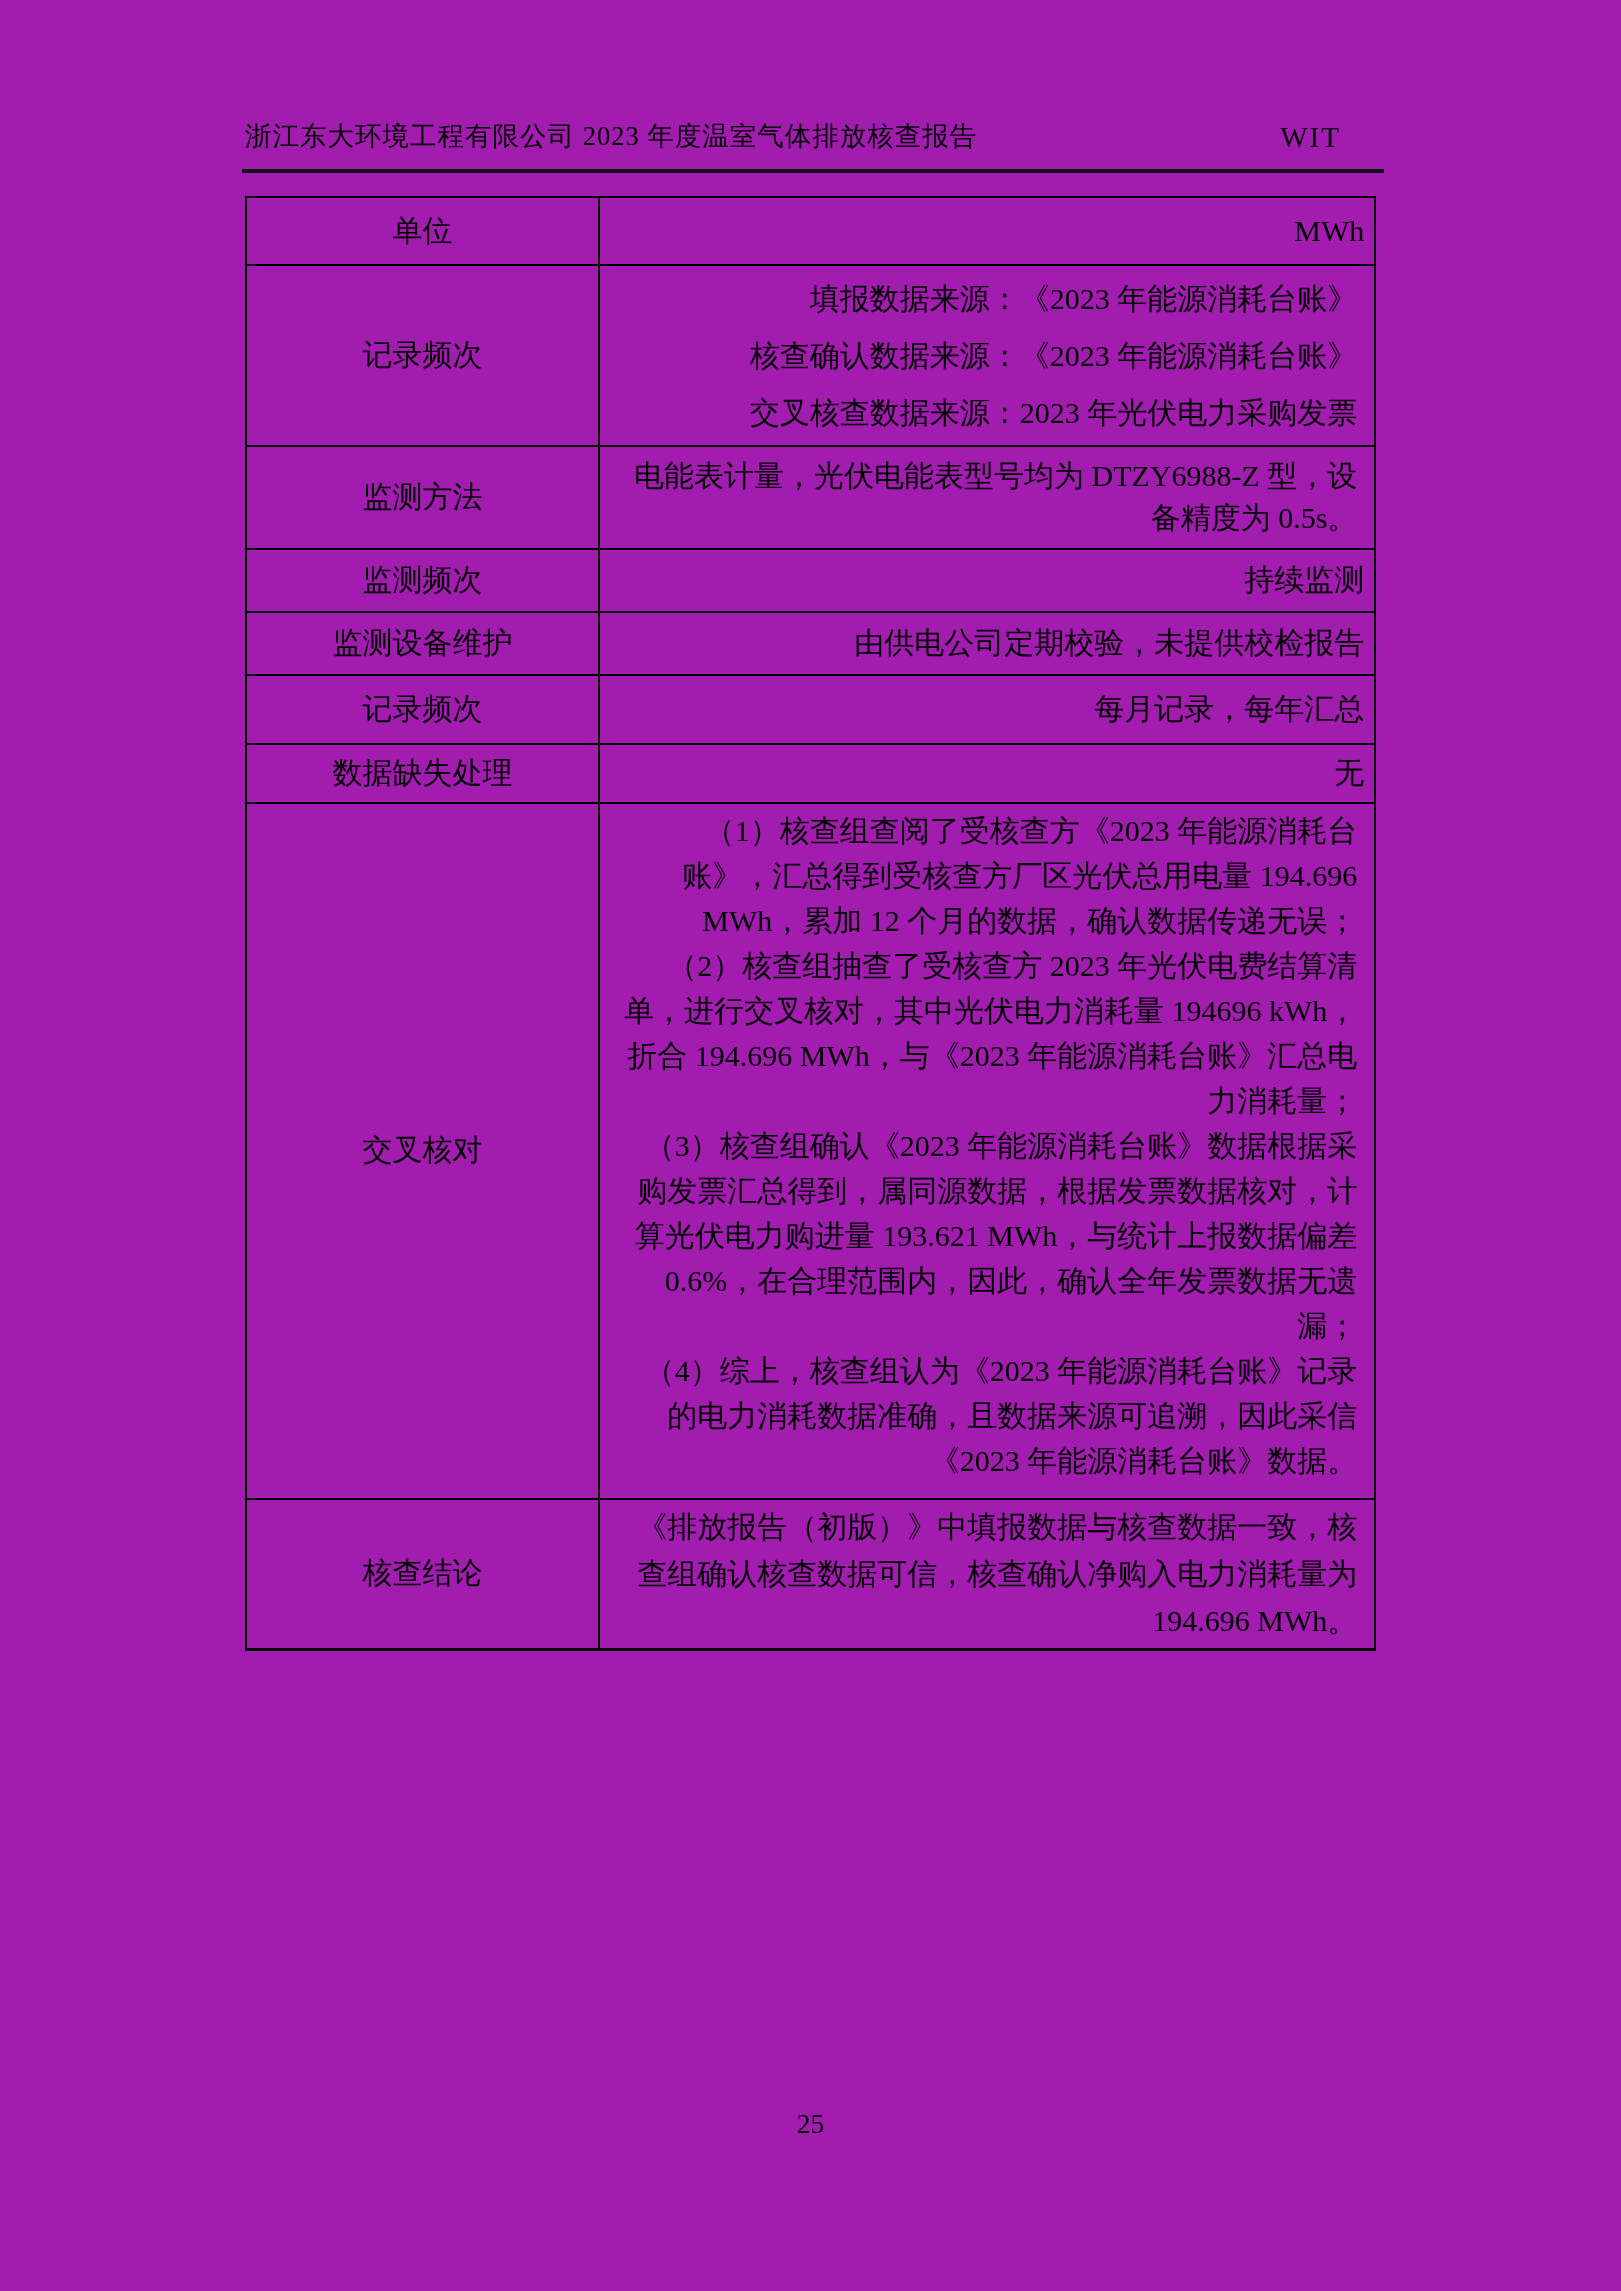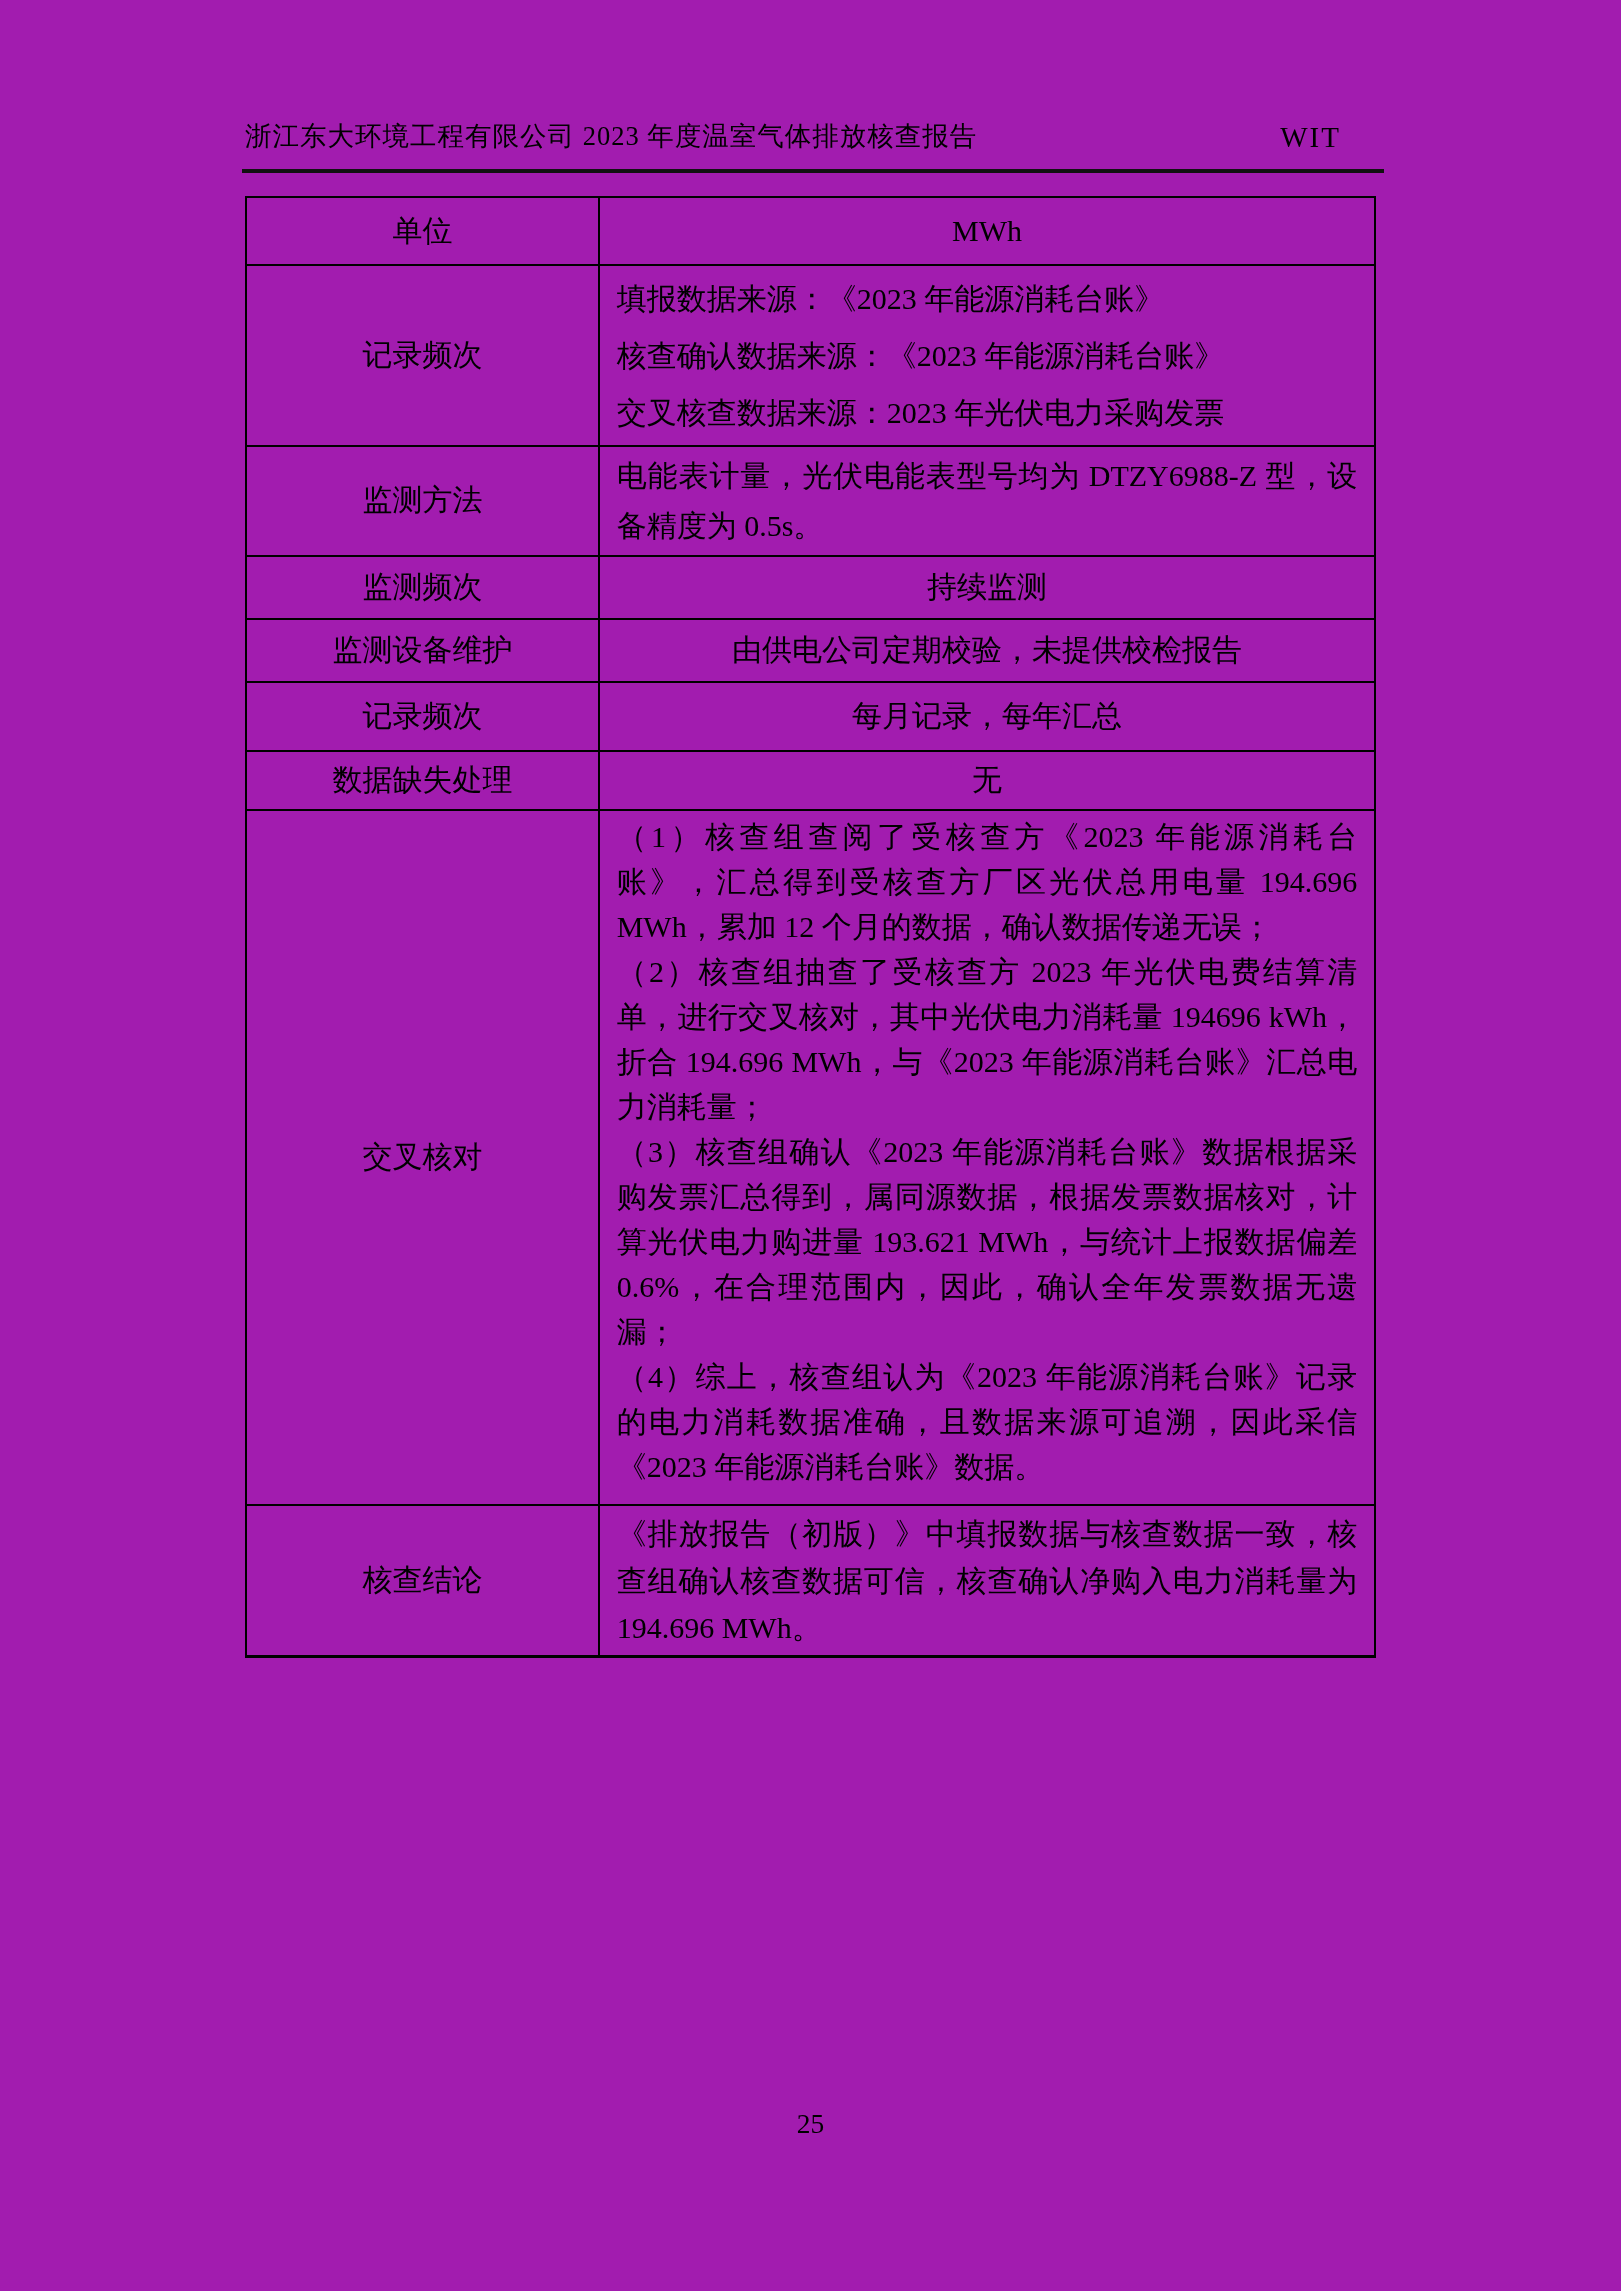--- a/index.html
+++ b/index.html
@@ -30,34 +30,34 @@
   }
   table.doc td{
     border:2px solid #000;
     font-size:30px;
     vertical-align:middle;
     overflow:hidden;
   }
   td.lbl{text-align:center;padding:0 5.9px;}
   td.ct{padding:3.9px 16.7px;}
   td.ct.center{text-align:center;padding:0 9.8px;}
-  td.ct p{margin:0;}
+  td.ct p{margin:0;text-align:right;}
   
   tr.r0{height:68px;}
   tr.r1{height:174px;}
   tr.r2{height:103px;}
   tr.r3{height:63px;padding-left:8px;}
   tr.r4{height:63px;}
   tr.r5{height:69px;}
   tr.r6{height:59px;}
   tr.r7{height:648px;}
   tr.r8{height:148px;}
   
   .ct-ds p{line-height:57px;text-align:left;}
-  .ct-method p{line-height:50px;text-align:justify;}
+  .ct-method p{line-height:42px;text-align:justify;}
   .ct-cc p{line-height:45px;margin:6.9px 0 12.7px;text-align:justify;}
   .ct-cc p:last-child{margin-bottom:11px;}
   .ct-conc p{line-height:47px;text-align:justify;}
   
   .page-number{
     position:absolute;left:0;top:2109px;width:100%;
     text-align:center;font-size:27.4px;
   }
 </style>
 </head>

